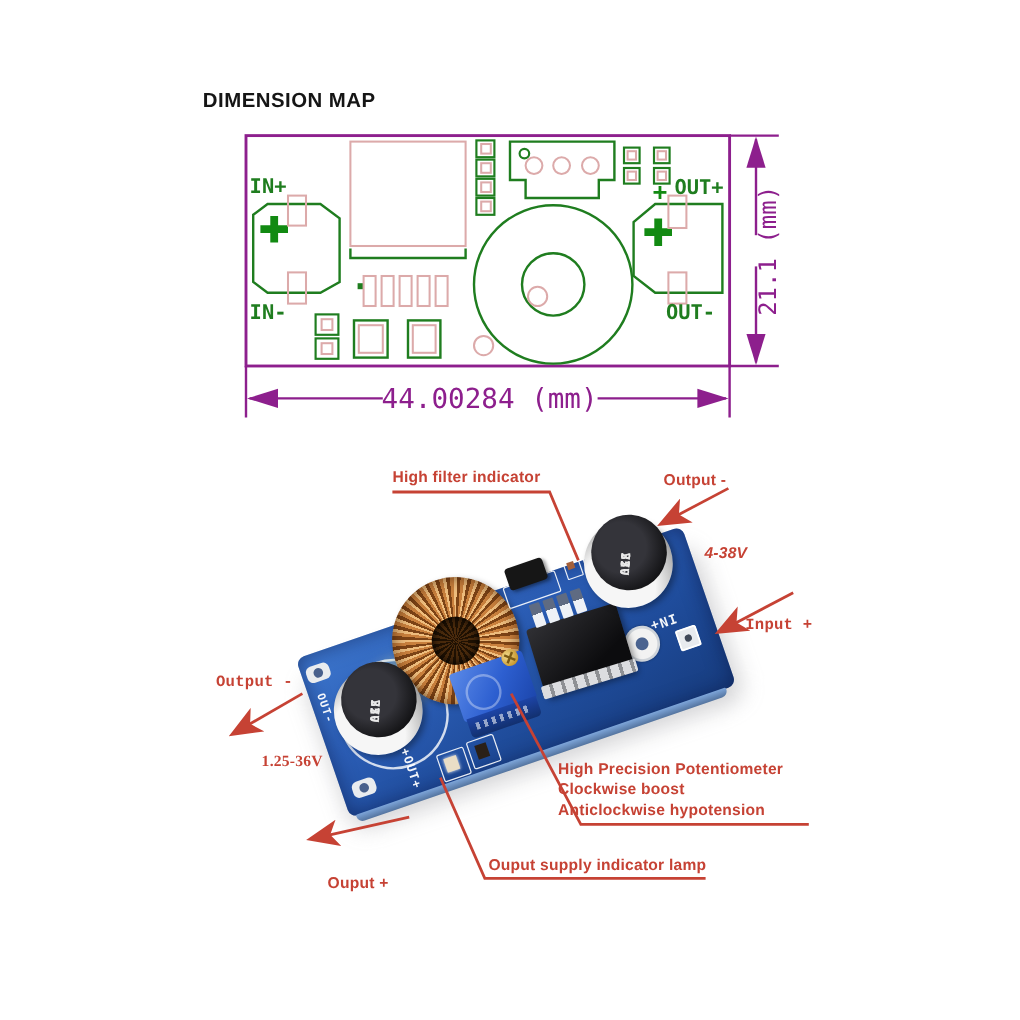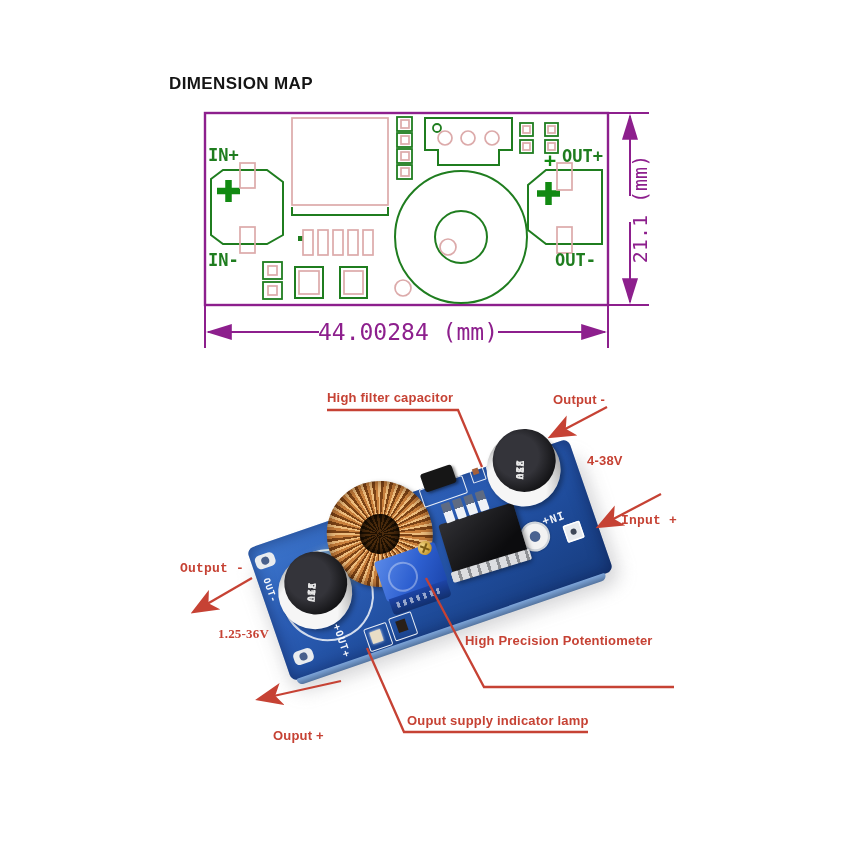--- a/index.html
+++ b/index.html
@@ -103,21 +103,21 @@
   .silk-in{left:288px;top:64px;font-size:11px;transform:rotate(180deg);}
   .silk-outp{left:66px;top:100px;font-size:10px;transform:rotate(90deg);transform-origin:left top;}
   .silk-outm{left:14px;top:34px;font-size:9px;transform:rotate(90deg);transform-origin:left top;}
 
   
   #annsvg{position:absolute;left:0;top:0;width:850px;height:850px;z-index:10;pointer-events:none;}
   .rl{stroke:#c64234;stroke-width:2.3px;fill:none;}
   .ann{position:absolute;color:#c64234;font-weight:bold;font-size:13px;letter-spacing:.2px;z-index:11;}
   .ann-hf{left:327px;top:390px;}
   .ann-im{left:553px;top:392px;}
-  .ann-iv{left:587px;top:453px;}
+  .ann-iv{left:587px;top:453px;font-style:italic;}
   .ann-ip{left:621px;top:513px;font-family:Liberation Mono, monospace;}
   .ann-om{left:180px;top:561px;font-family:Liberation Mono, monospace;}
   .ann-ov{left:218px;top:626px;font-family:Liberation Serif, serif;}
   .ann-op{left:273px;top:728px;}
   .ann-pl{left:407px;top:713px;}
   .ann-pot{left:465px;top:632px;line-height:17px;}
 </style>
 </head>
 <body>
 
@@ -294,25 +294,27 @@
     </defs>
     <path class="rl" d="M327,410 H458 L482,467"></path>
     <path class="rl" d="M607,407 L552,436" marker-end="url(#ra)"></path>
     <path class="rl" d="M661,494 L600,526" marker-end="url(#ra)"></path>
     <path class="rl" d="M252,578 L195,611" marker-end="url(#ra)"></path>
     <path class="rl" d="M341,681 L260,699" marker-end="url(#ra)"></path>
     <path class="rl" d="M588,732 H404 L367,648"></path>
     <path class="rl" d="M674,687 H484 L426,578"></path>
   </svg>
 
-  <div class="ann ann-hf">High filter capacitor</div>
+  <div class="ann ann-hf">High filter indicator</div>
   <div class="ann ann-im">Output -</div>
   <div class="ann ann-iv">4-38V</div>
   <div class="ann ann-ip">Input +</div>
   <div class="ann ann-om">Output -</div>
   <div class="ann ann-ov">1.25-36V</div>
   <div class="ann ann-op">Ouput +</div>
   <div class="ann ann-pl">Ouput supply indicator lamp</div>
   <div class="ann ann-pot">
     <div>High Precision Potentiometer</div>
+    <div>Clockwise boost</div>
+    <div>Anticlockwise hypotension</div>
   </div>
 
 </div>
 
 </body></html>

